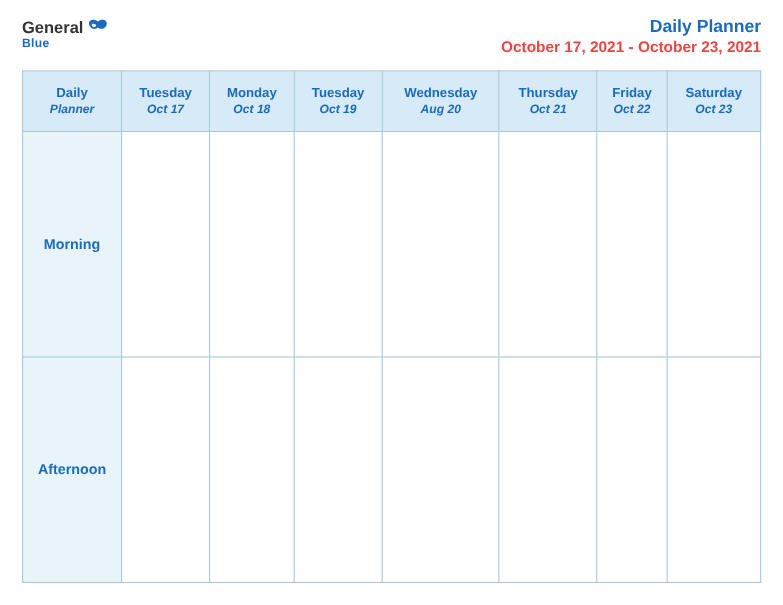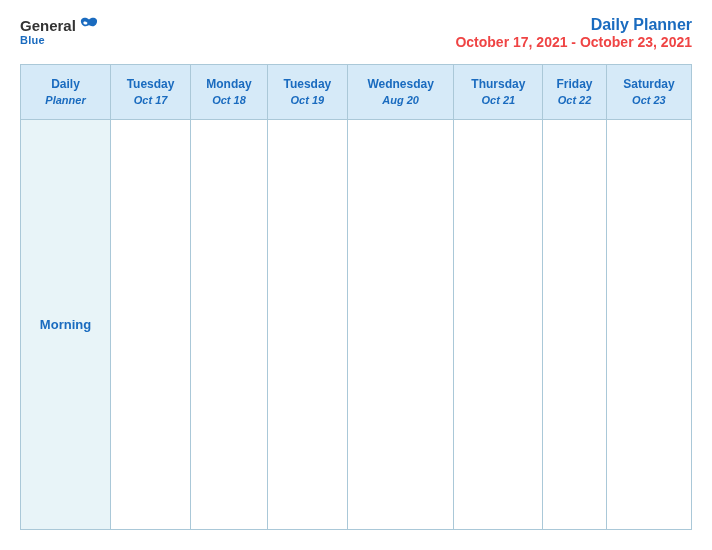--- a/index.html
+++ b/index.html
@@ -195,14 +195,24 @@
     <tr class="row-morning">
       <td class="time-label-cell">Morning</td>
       <td class="day-cell"></td>
       <td class="day-cell"></td>
       <td class="day-cell"></td>
       <td class="day-cell"></td>
       <td class="day-cell"></td>
       <td class="day-cell"></td>
       <td class="day-cell"></td>
     </tr>
+    <tr class="row-afternoon">
+      <td class="time-label-cell">Afternoon</td>
+      <td class="day-cell"></td>
+      <td class="day-cell"></td>
+      <td class="day-cell"></td>
+      <td class="day-cell"></td>
+      <td class="day-cell"></td>
+      <td class="day-cell"></td>
+      <td class="day-cell"></td>
+    </tr>
   </tbody>
 </table>
 
 </body></html>

